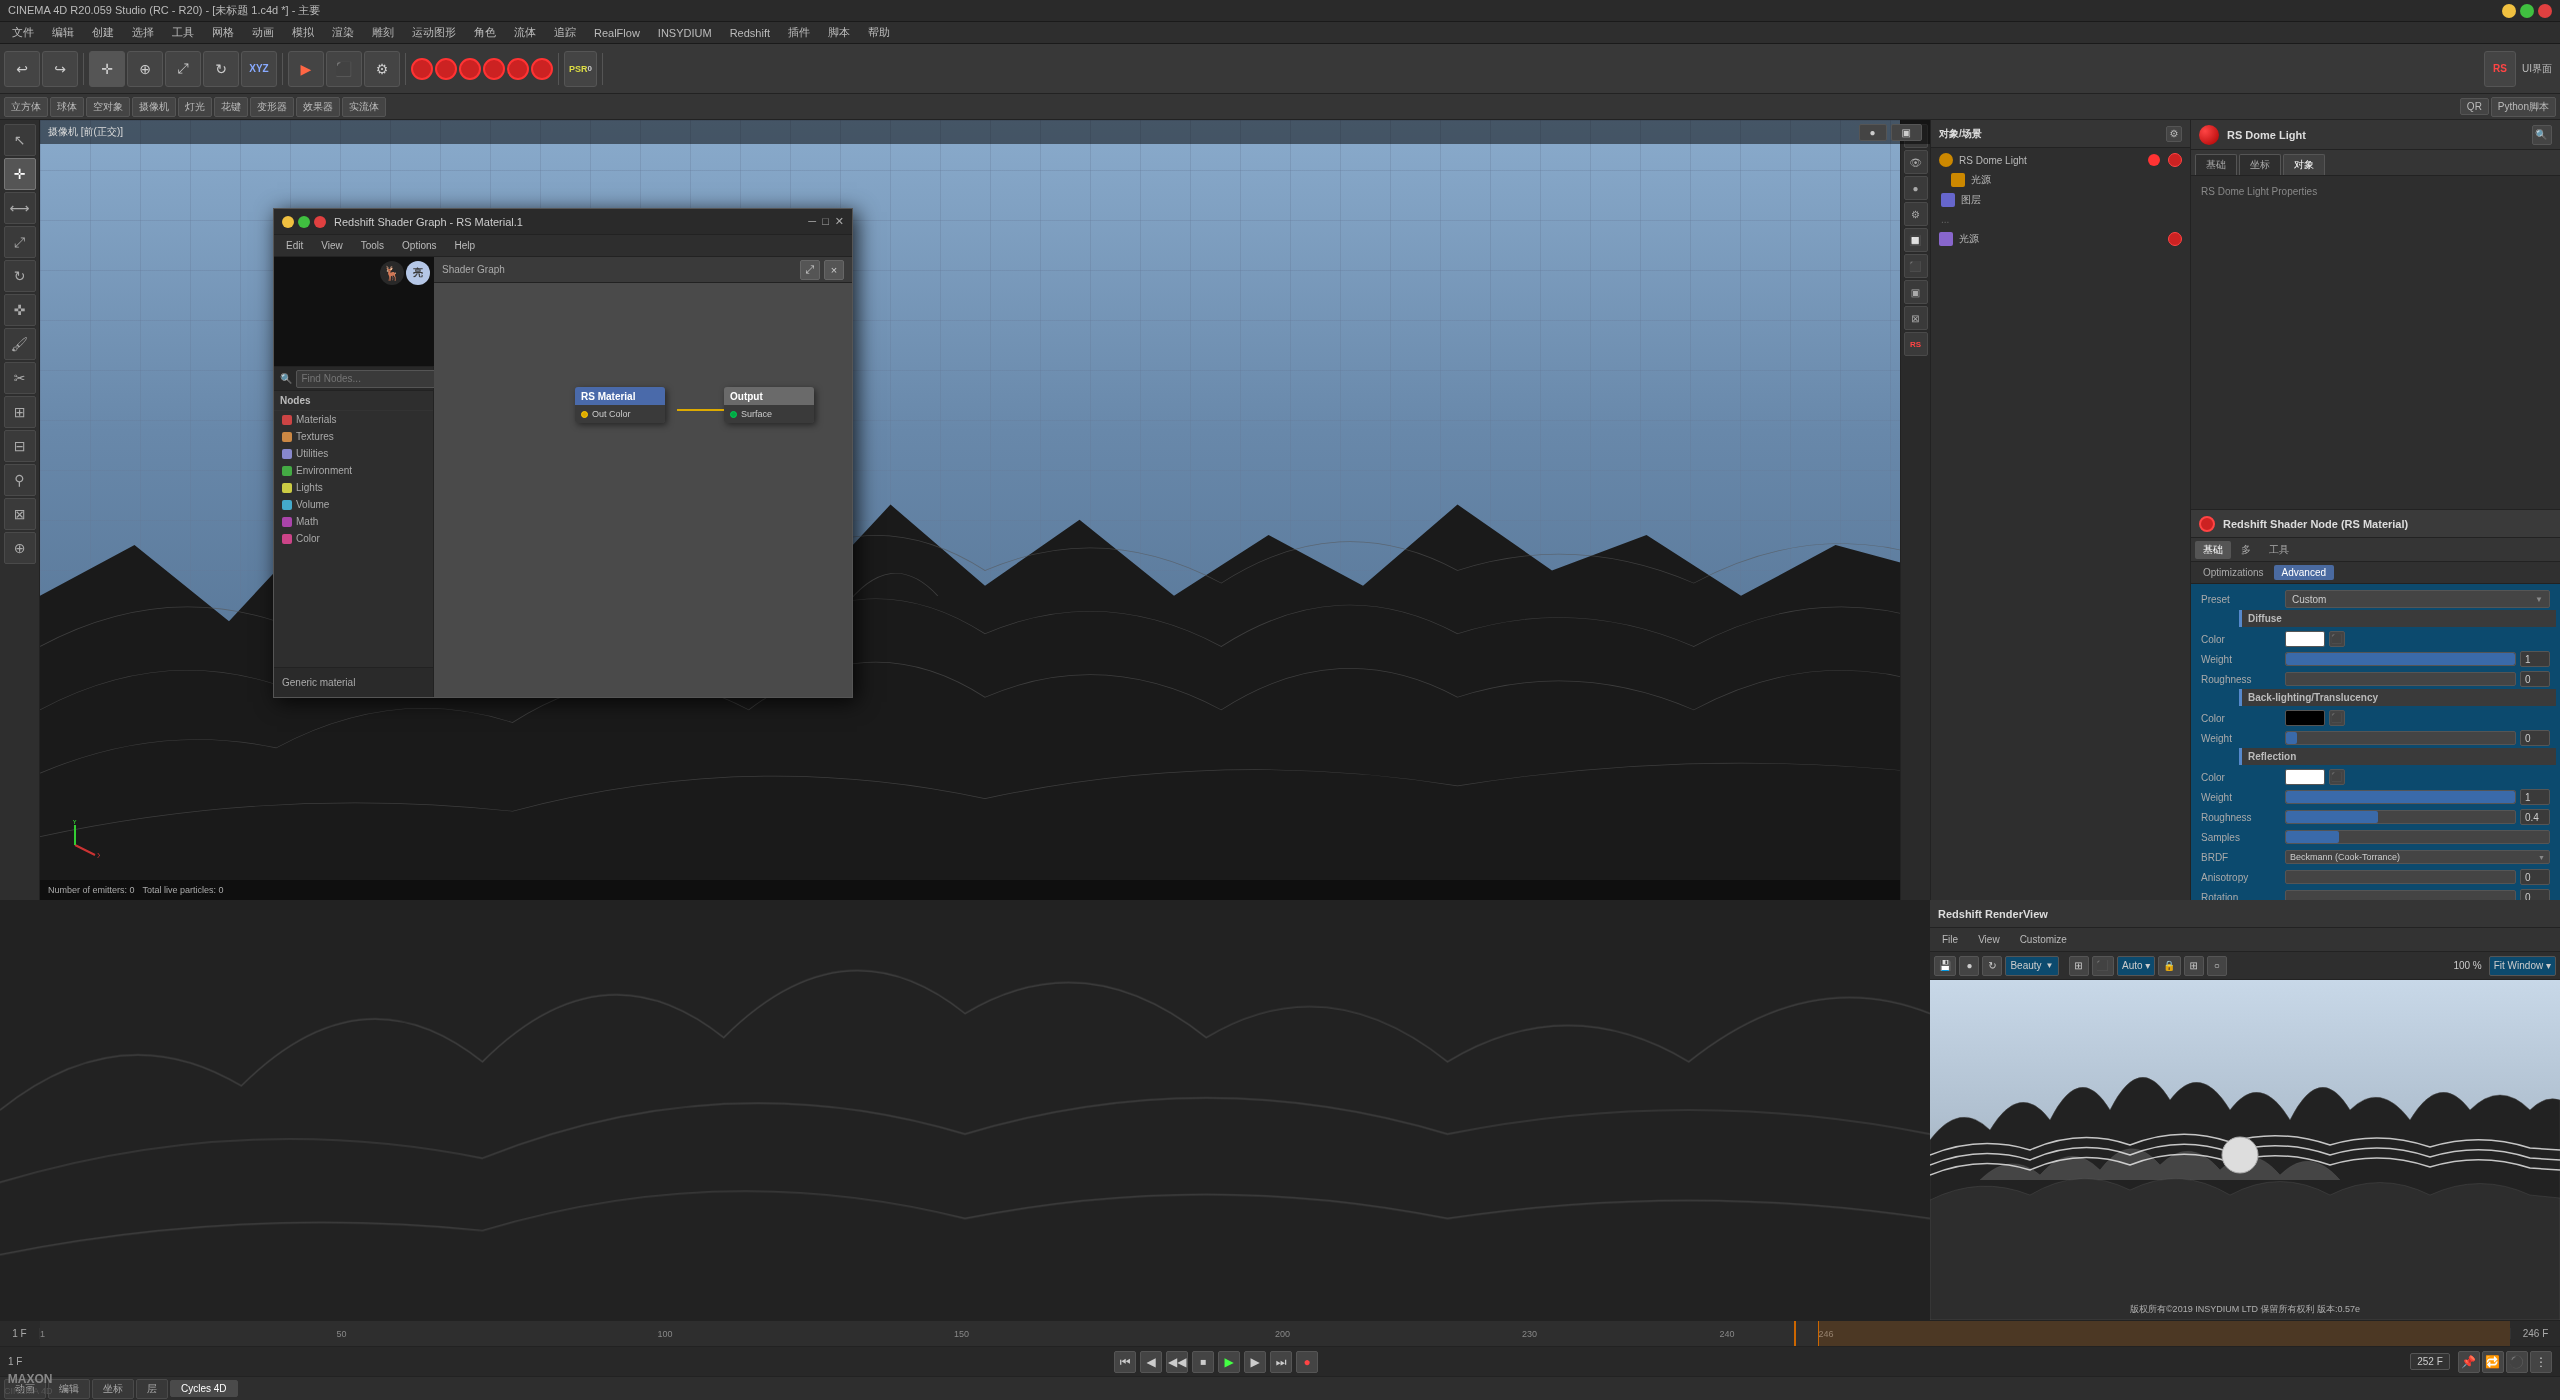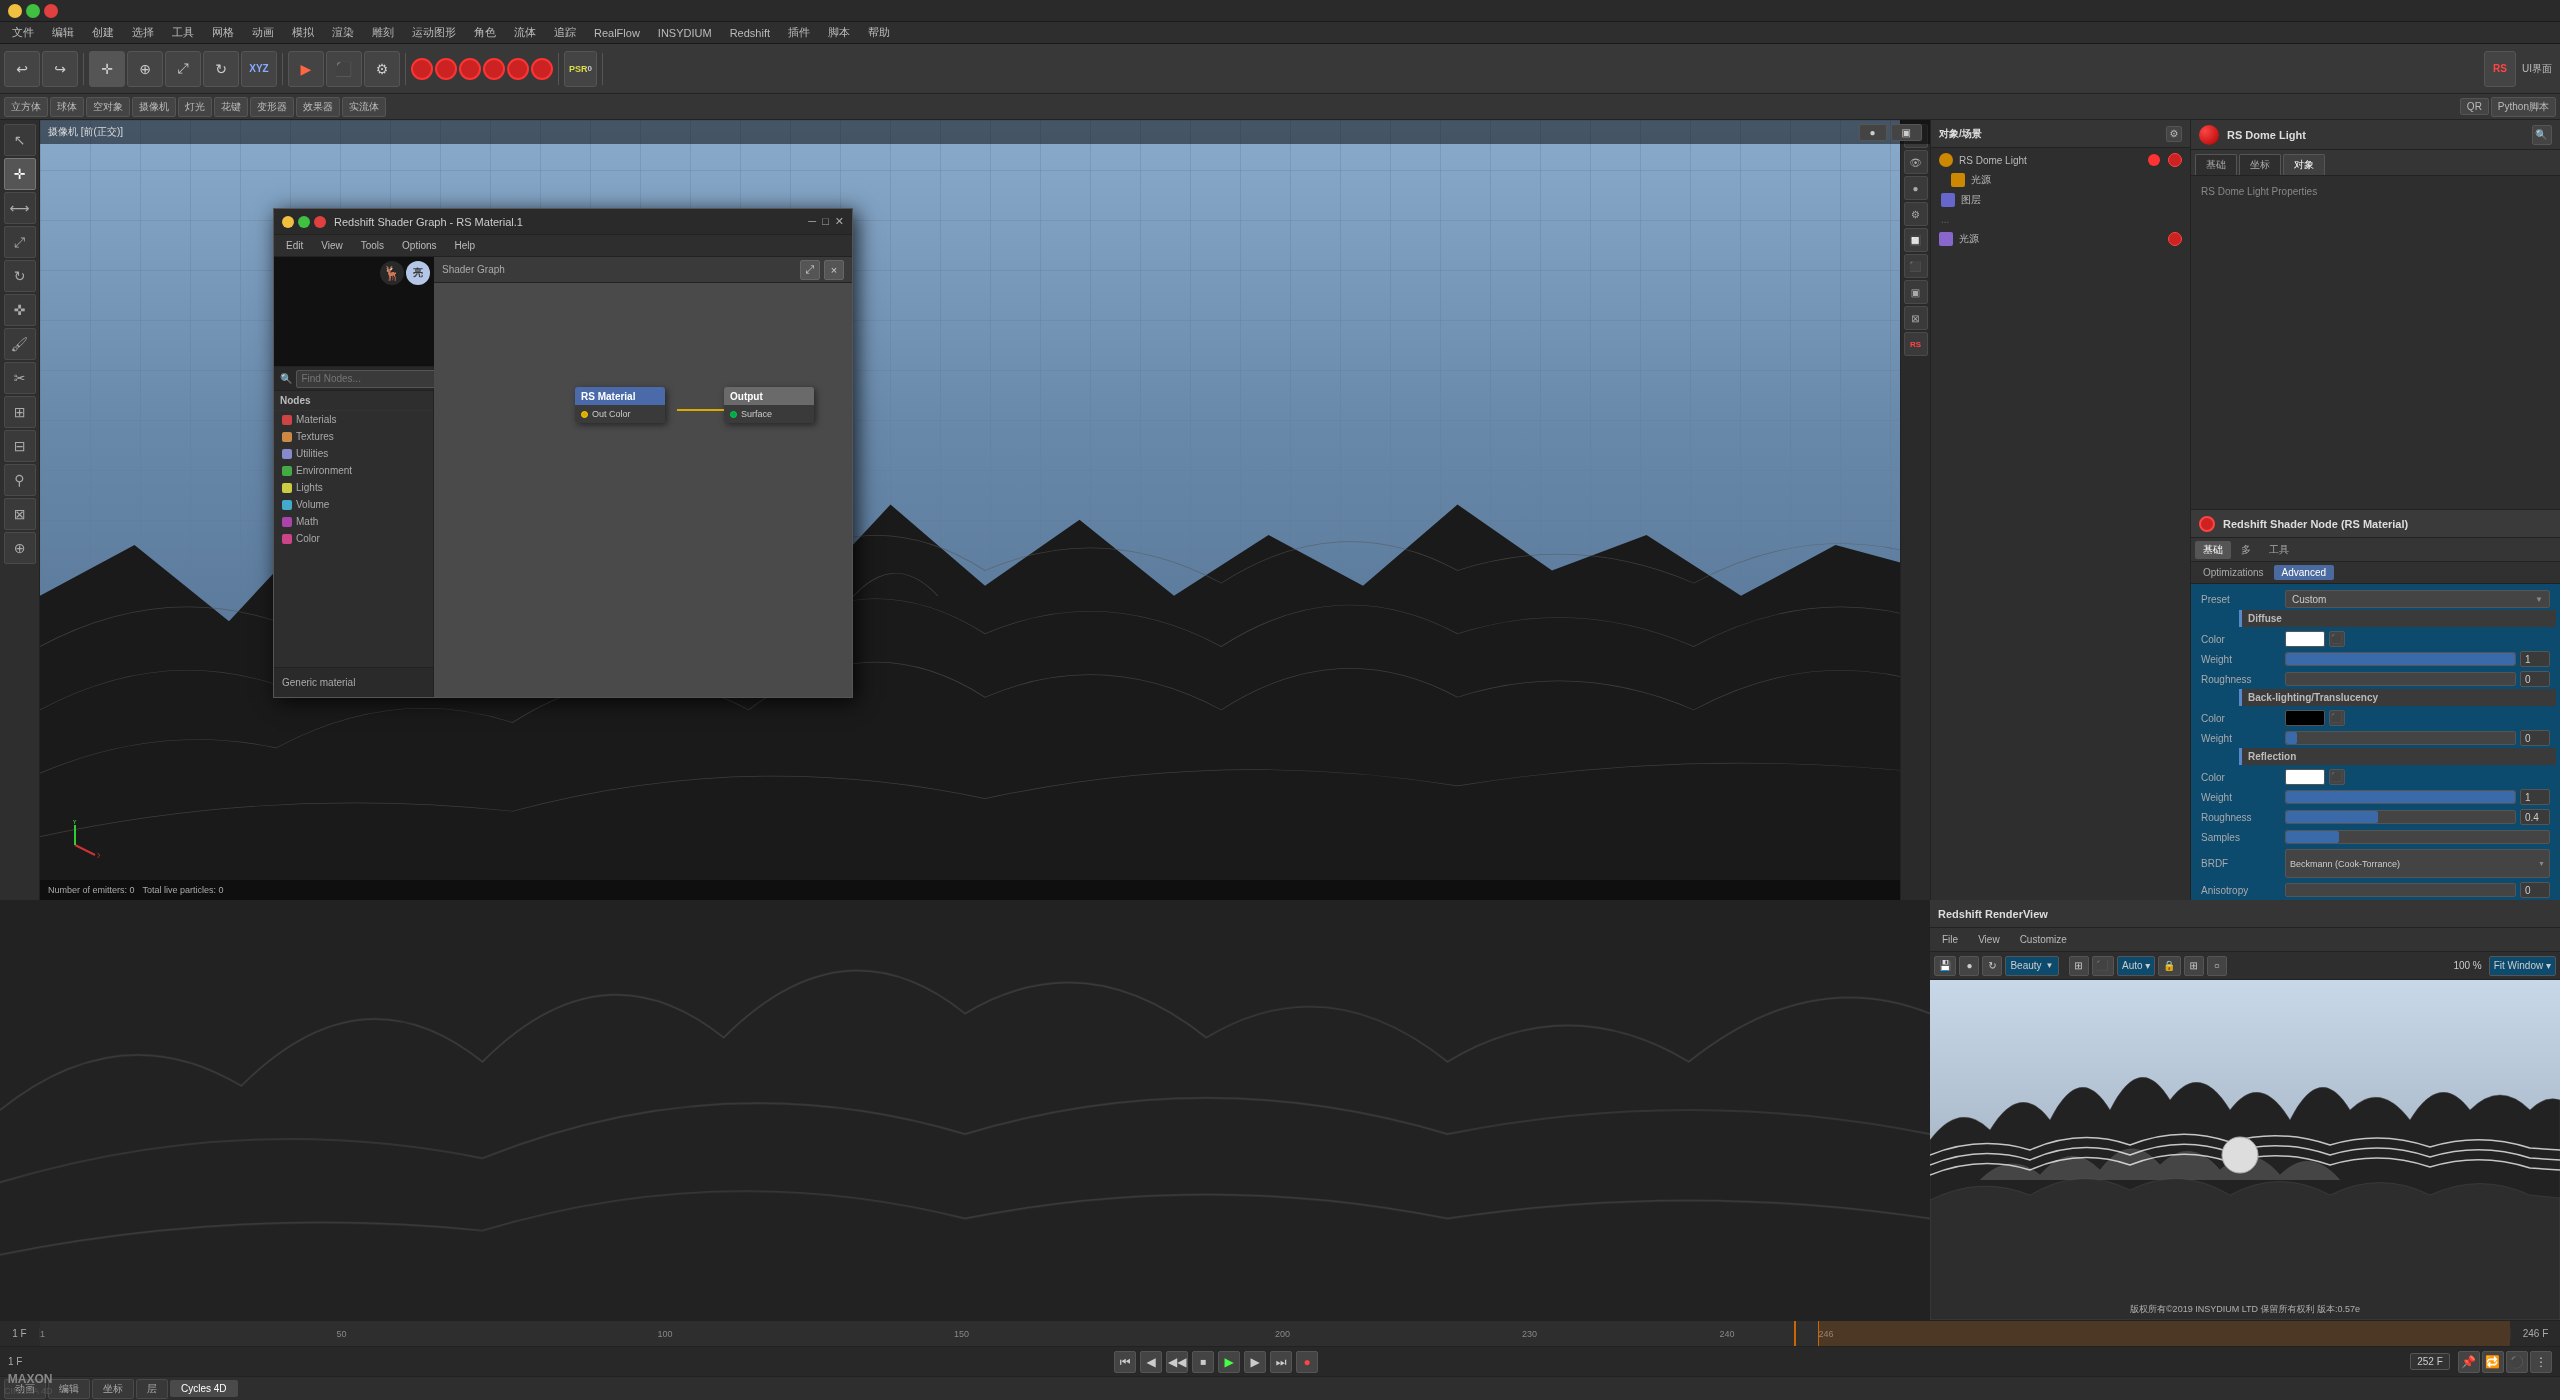--- a/index.html
+++ b/index.html
@@ -867,20 +867,21 @@
       padding: 0 8px;
       font-size: 9px;
       color: #aaa;
       gap: 8px;
     }
   </style>
 </head>
 <body>
 
 <div id="title-bar">
+  <span class="title-text" style="font-size:11px;color:#bbb;">CINEMA 4D R20.059 Studio (RC - R20) - [未标题 1.c4d *] - 主要</span>
   <div class="win-controls">
     <span class="win-btn minimize"></span>
     <span class="win-btn maximize"></span>
     <span class="win-btn close"></span>
   </div>
 </div>
 
 <div id="menu-bar">
   <span class="menu-item">文件</span>
   <span class="menu-item">编辑</span>
@@ -1323,21 +1324,21 @@
           <span class="prop-label">Samples</span>
           <div class="prop-value">
             <div class="prop-slider-container">
               <div class="slider-track" style="width:20%;"></div>
             </div>
           </div>
         </div>
         <div class="prop-row">
           <span class="prop-label">BRDF</span>
           <div class="prop-value">
-            <div style="flex:1;height:29px;background:#444;border:1px solid #555;border-radius:2px;display:flex;align-items:center;padding:0 4px;font-size:9px;color:#ccc;cursor:pointer;">
+            <div style="flex:1;height:14px;background:#444;border:1px solid #555;border-radius:2px;display:flex;align-items:center;padding:0 4px;font-size:9px;color:#ccc;cursor:pointer;">
               <span>Beckmann (Cook-Torrance)</span>
               <span style="margin-left:auto;font-size:7px;color:#888;">▼</span>
             </div>
           </div>
         </div>
         <div class="prop-row">
           <span class="prop-label">Anisotropy</span>
           <div class="prop-value">
             <div class="prop-slider-container">
               <div class="slider-track" style="width:0%;"></div>

